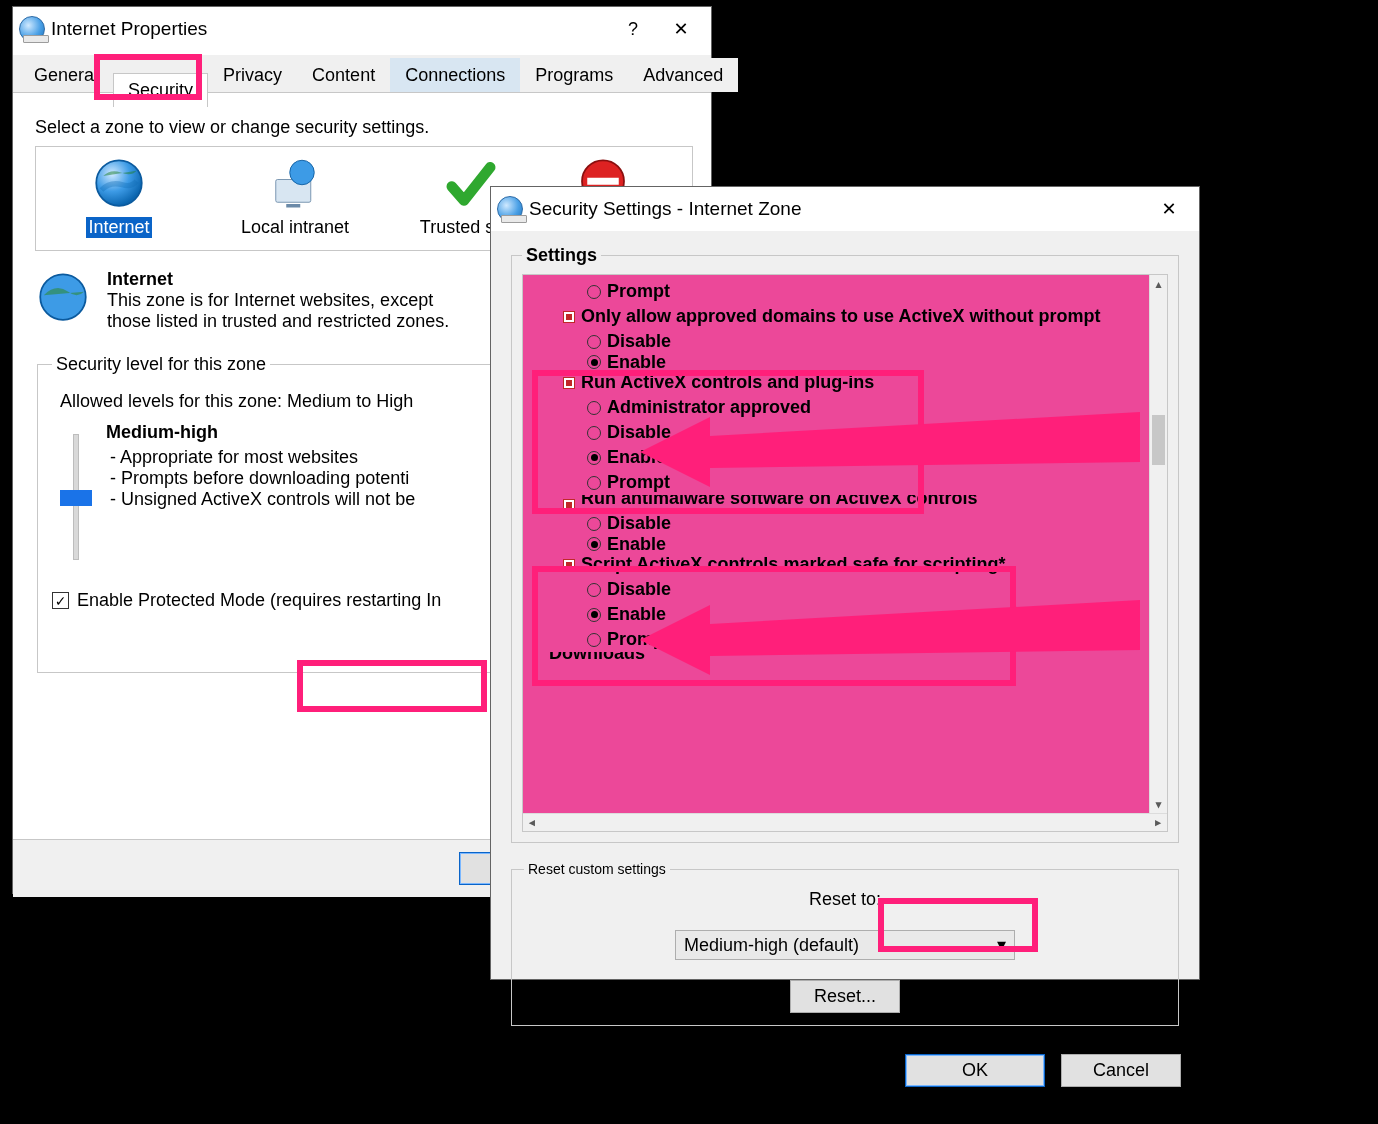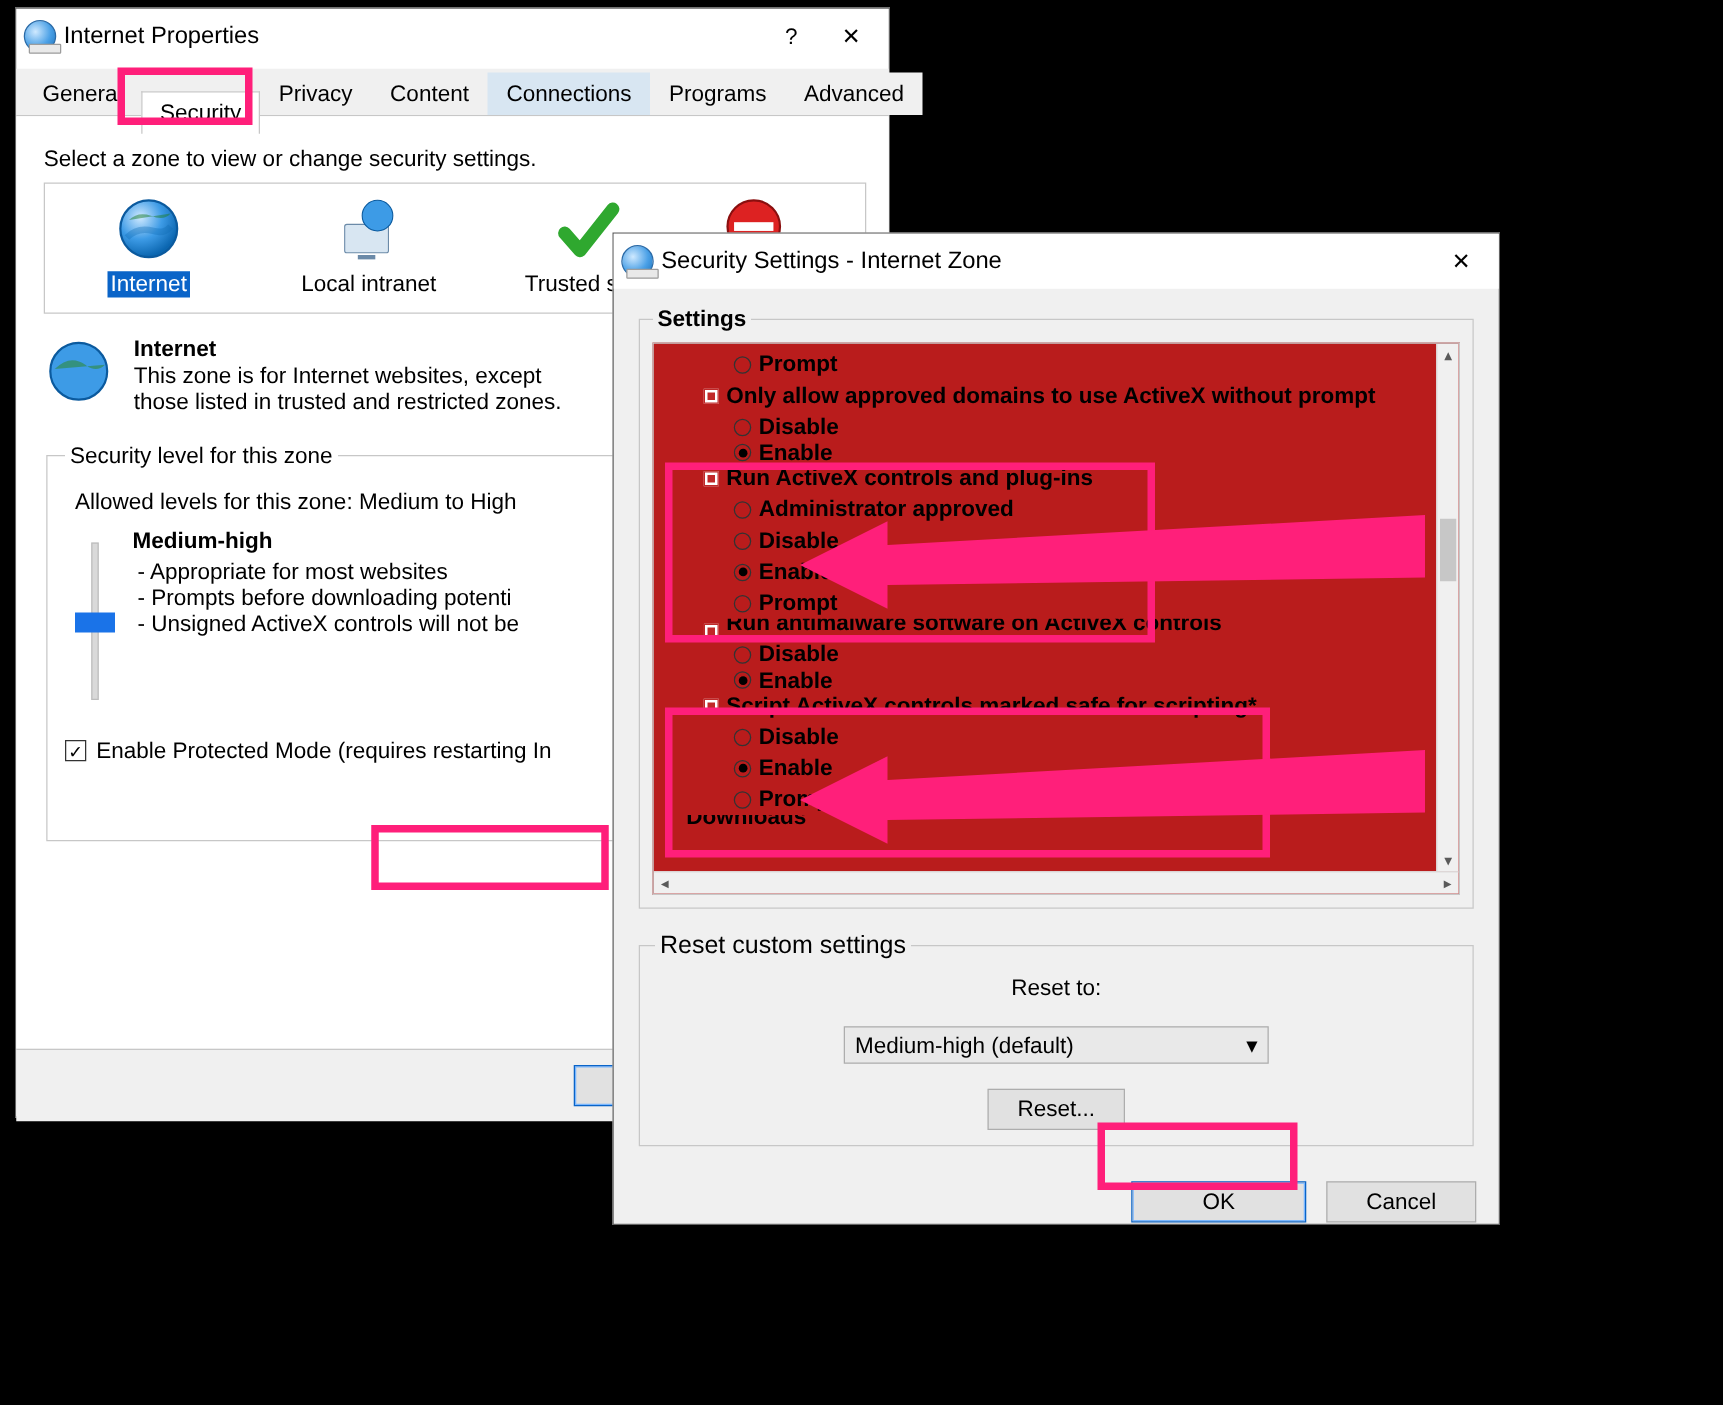--- a/index.html
+++ b/index.html
@@ -76,36 +76,36 @@
 
     
     .win-ss {
       position:absolute; left:490px; top:186px; width:710px; height:794px;
       background:#f0f0f0; border:1px solid #646464;
     }
     .win-ss .titlebar{ background:#fff;}
     .ss-body{ padding:14px 18px 14px 18px;}
     fieldset.settings{ border:1px solid #c7c7c7; padding:8px 10px 10px 10px;font-weight:bold;}
     fieldset.settings legend{ font-size:18px; padding:0 4px;}
-    .tree-wrap{ background:#b91c1c; border:1px solid #c7c7c7; height:442px; position:relative; overflow:hidden;}
+    .tree-wrap{ background:#ec4899; border:1px solid #c7c7c7; height:558px; position:relative; overflow:hidden;}
     .tree{ font-size:18px; padding:4px 6px 4px 6px; line-height:25px;}
     .tree .grp{ margin-left:34px; display:flex; align-items:center; gap:6px;}
     .tree .opt{ margin-left:58px; display:flex; align-items:center; gap:6px;}
     .radio{ width:14px; height:14px; border:1px solid #333; border-radius:50%; display:inline-flex; align-items:center; justify-content:center;}
     .radio.checked::after{ content:""; width:7px; height:7px; background:#000; border-radius:50%;}
     .square{ width:12px; height:12px; border:1px solid #c02828; background:#fff; display:inline-block; position:relative;}
     .square::after{ content:""; position:absolute; left:2px; top:2px; width:6px; height:6px; background:#c02828;}
     .vscroll{ position:absolute; right:0; top:0; bottom:18px; width:18px; background:#f0f0f0; border-left:1px solid #dcdcdc;}
     .vscroll .vbtn{ height:18px; display:flex; align-items:center; justify-content:center; font-size:11px; color:#5a5a5a;}
     .vscroll .thumbv{ position:absolute; left:2px; right:2px; top:140px; height:50px; background:#c7c7c7;}
     .hscroll{ position:absolute; left:0; right:0; bottom:0; height:18px; background:#f0f0f0; border-top:1px solid #dcdcdc; display:flex; justify-content:space-between; align-items:center; font-size:11px; color:#5a5a5a;}
     .hscroll .hbtn{ width:18px; text-align:center;}
     .note{ font-size:18px; margin-top:10px;}
     fieldset.reset{ border:1px solid #c7c7c7; margin-top:18px; padding:12px 12px;}
-    fieldset.reset legend{ font-size:20px; padding:0 4px;}
+    fieldset.reset legend{ font-size:14px; padding:0 4px;}
     .reset-row{ display:flex; align-items:center; gap:20px;flex-direction:column;}
     .combo{ border:1px solid #adadad; background:#e9e9e9; height:30px; width:340px; display:flex; align-items:center; justify-content:space-between; padding:0 8px; font-size:18px;}
     .ss-footer{ display:flex; justify-content:flex-end; gap:16px; padding:14px 18px 0 0;}
     .ss-footer .btn{ min-width:120px;}
     .ss-footer .btn.default{ border:1px solid #0a64c8; box-shadow:0 0 0 1px #7ab7ff inset;}
 
     
     .arrow{ position:absolute; pointer-events:none;}
   </style>
 </head>

